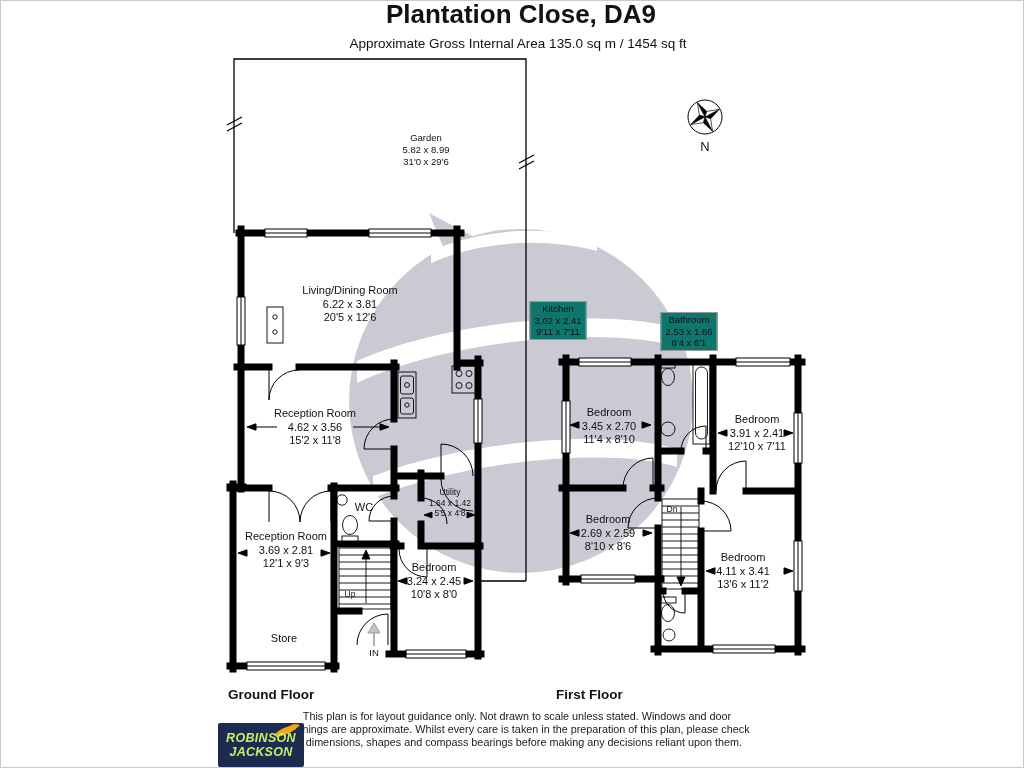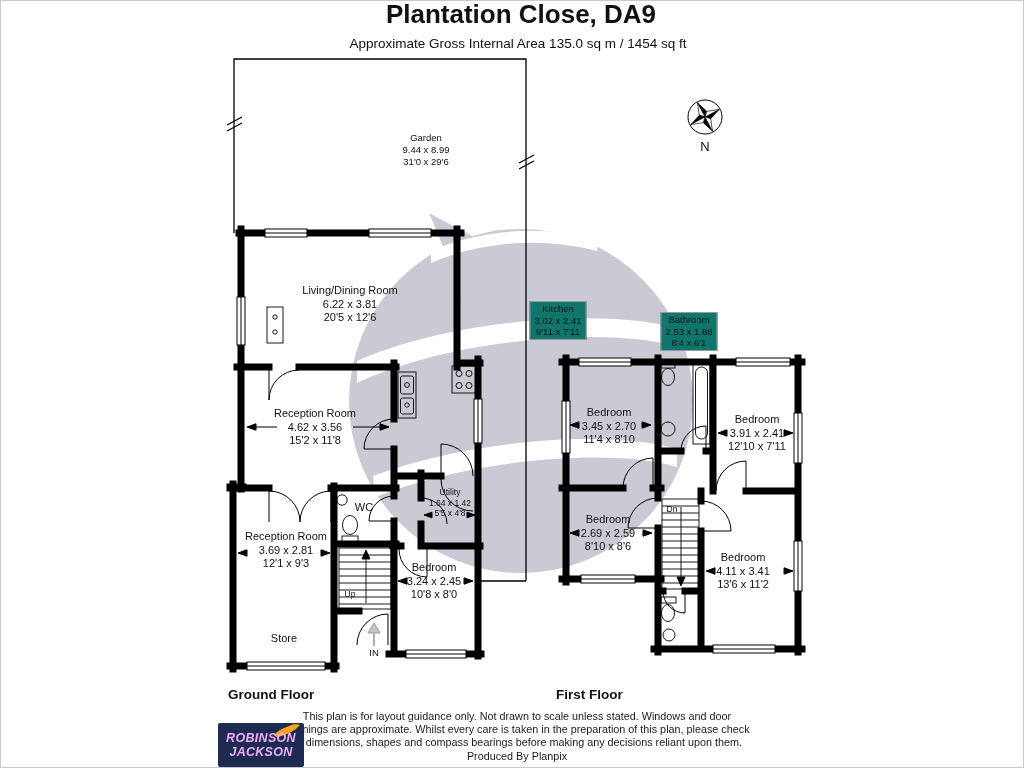--- a/index.html
+++ b/index.html
@@ -14,21 +14,21 @@
   .boxed{background:#0f766e;border:1px solid #999;padding:1px 4px;font-size:9.5px;line-height:11.5px;}
   .tiny{font-size:8.5px;line-height:10.5px;}
   .garden-l{font-size:9.5px;line-height:12px;margin-left:48px;}
   .anno{font-size:8.5px;white-space:nowrap;}
   .in-label{font-size:9.5px;}
   .floor-caption{font-size:13.5px;font-weight:bold;white-space:nowrap;}
   .compass-n{font-size:13px;}
   .footer-text{top:709px;left:516px;width:470px;font-size:10.8px;line-height:13.2px;text-align:center;color:#1a1a1a;}
   .footer-text .produced{display:block;}
   .logo{top:722px;left:217px;width:86px;height:44px;border-radius:2px;overflow:hidden;}
-  .logo-text{position:absolute;top:9px;left:0;width:100%;text-align:center;color:#f0abfc;
+  .logo-text{position:absolute;top:9px;left:0;width:100%;text-align:center;color:#bef264;
              font-style:italic;font-weight:bold;font-size:12.5px;line-height:13.5px;letter-spacing:.3px;}
   svg{position:absolute;top:0;left:0;}
 </style>
 </head>
 <body>
 
 <div class="canvas">
 
   <svg width="1024" height="768" viewBox="0 0 1024 768">
 
@@ -221,21 +221,21 @@
       </g>
     </g>
   </svg>
 
   <div class="abs ctr title">Plantation Close, DA9</div>
   <div class="abs ctr subtitle">Approximate Gross Internal Area 135.0 sq m / 1454 sq ft</div>
   <div class="abs ctr compass-n" style="left:704px;top:138px;">N</div>
 
   <div class="abs ctr room-label garden-l" style="left:377px;top:131px;">
     <span>Garden</span>
-    <span>9.44 x 8.99</span>
+    <span>5.82 x 8.99</span>
     <span>31'0 x 29'6</span>
   </div>
 
   <div class="abs ctr room-label" style="left:349px;top:283px;">
     <span>Living/Dining Room</span>
     <span>6.22 x 3.81</span>
     <span>20'5 x 12'6</span>
   </div>
 
   <div class="abs ctr room-label boxed" style="left:557px;top:300px;">
@@ -309,21 +309,20 @@
     <span>13'6 x 11'2</span>
   </div>
 
   <div class="abs ctr anno" style="left:671px;top:503px;">Dn</div>
 
   <div class="abs floor-caption" style="left:227px;top:686px;">Ground Floor</div>
   <div class="abs floor-caption" style="left:555px;top:686px;">First Floor</div>
 
   <div class="abs ctr footer-text">
     <span>This plan is for layout guidance only. Not drawn to scale unless stated. Windows and door openings are approximate. Whilst every care is taken in the preparation of this plan, please check all dimensions, shapes and compass bearings before making any decisions reliant upon them.</span>
-    <span class="produced">Produced By Planpix</span>
   </div>
 
   <div class="abs logo" style="background: rgb(29, 43, 80);">
     <svg width="86" height="44">
       <path class="accent-fill" d="M56 12 C62 5 70 4 76 1 L82 2 C76 8 68 13 58 14 Z" fill="#f2a71b"></path>
       <path class="accent-fill" d="M74 3 L81 1 L77 7 Z" fill="#f2a71b"></path>
     </svg>
     <div class="logo-text">
       <div>ROBINSON</div>
       <div>JACKSON</div>

